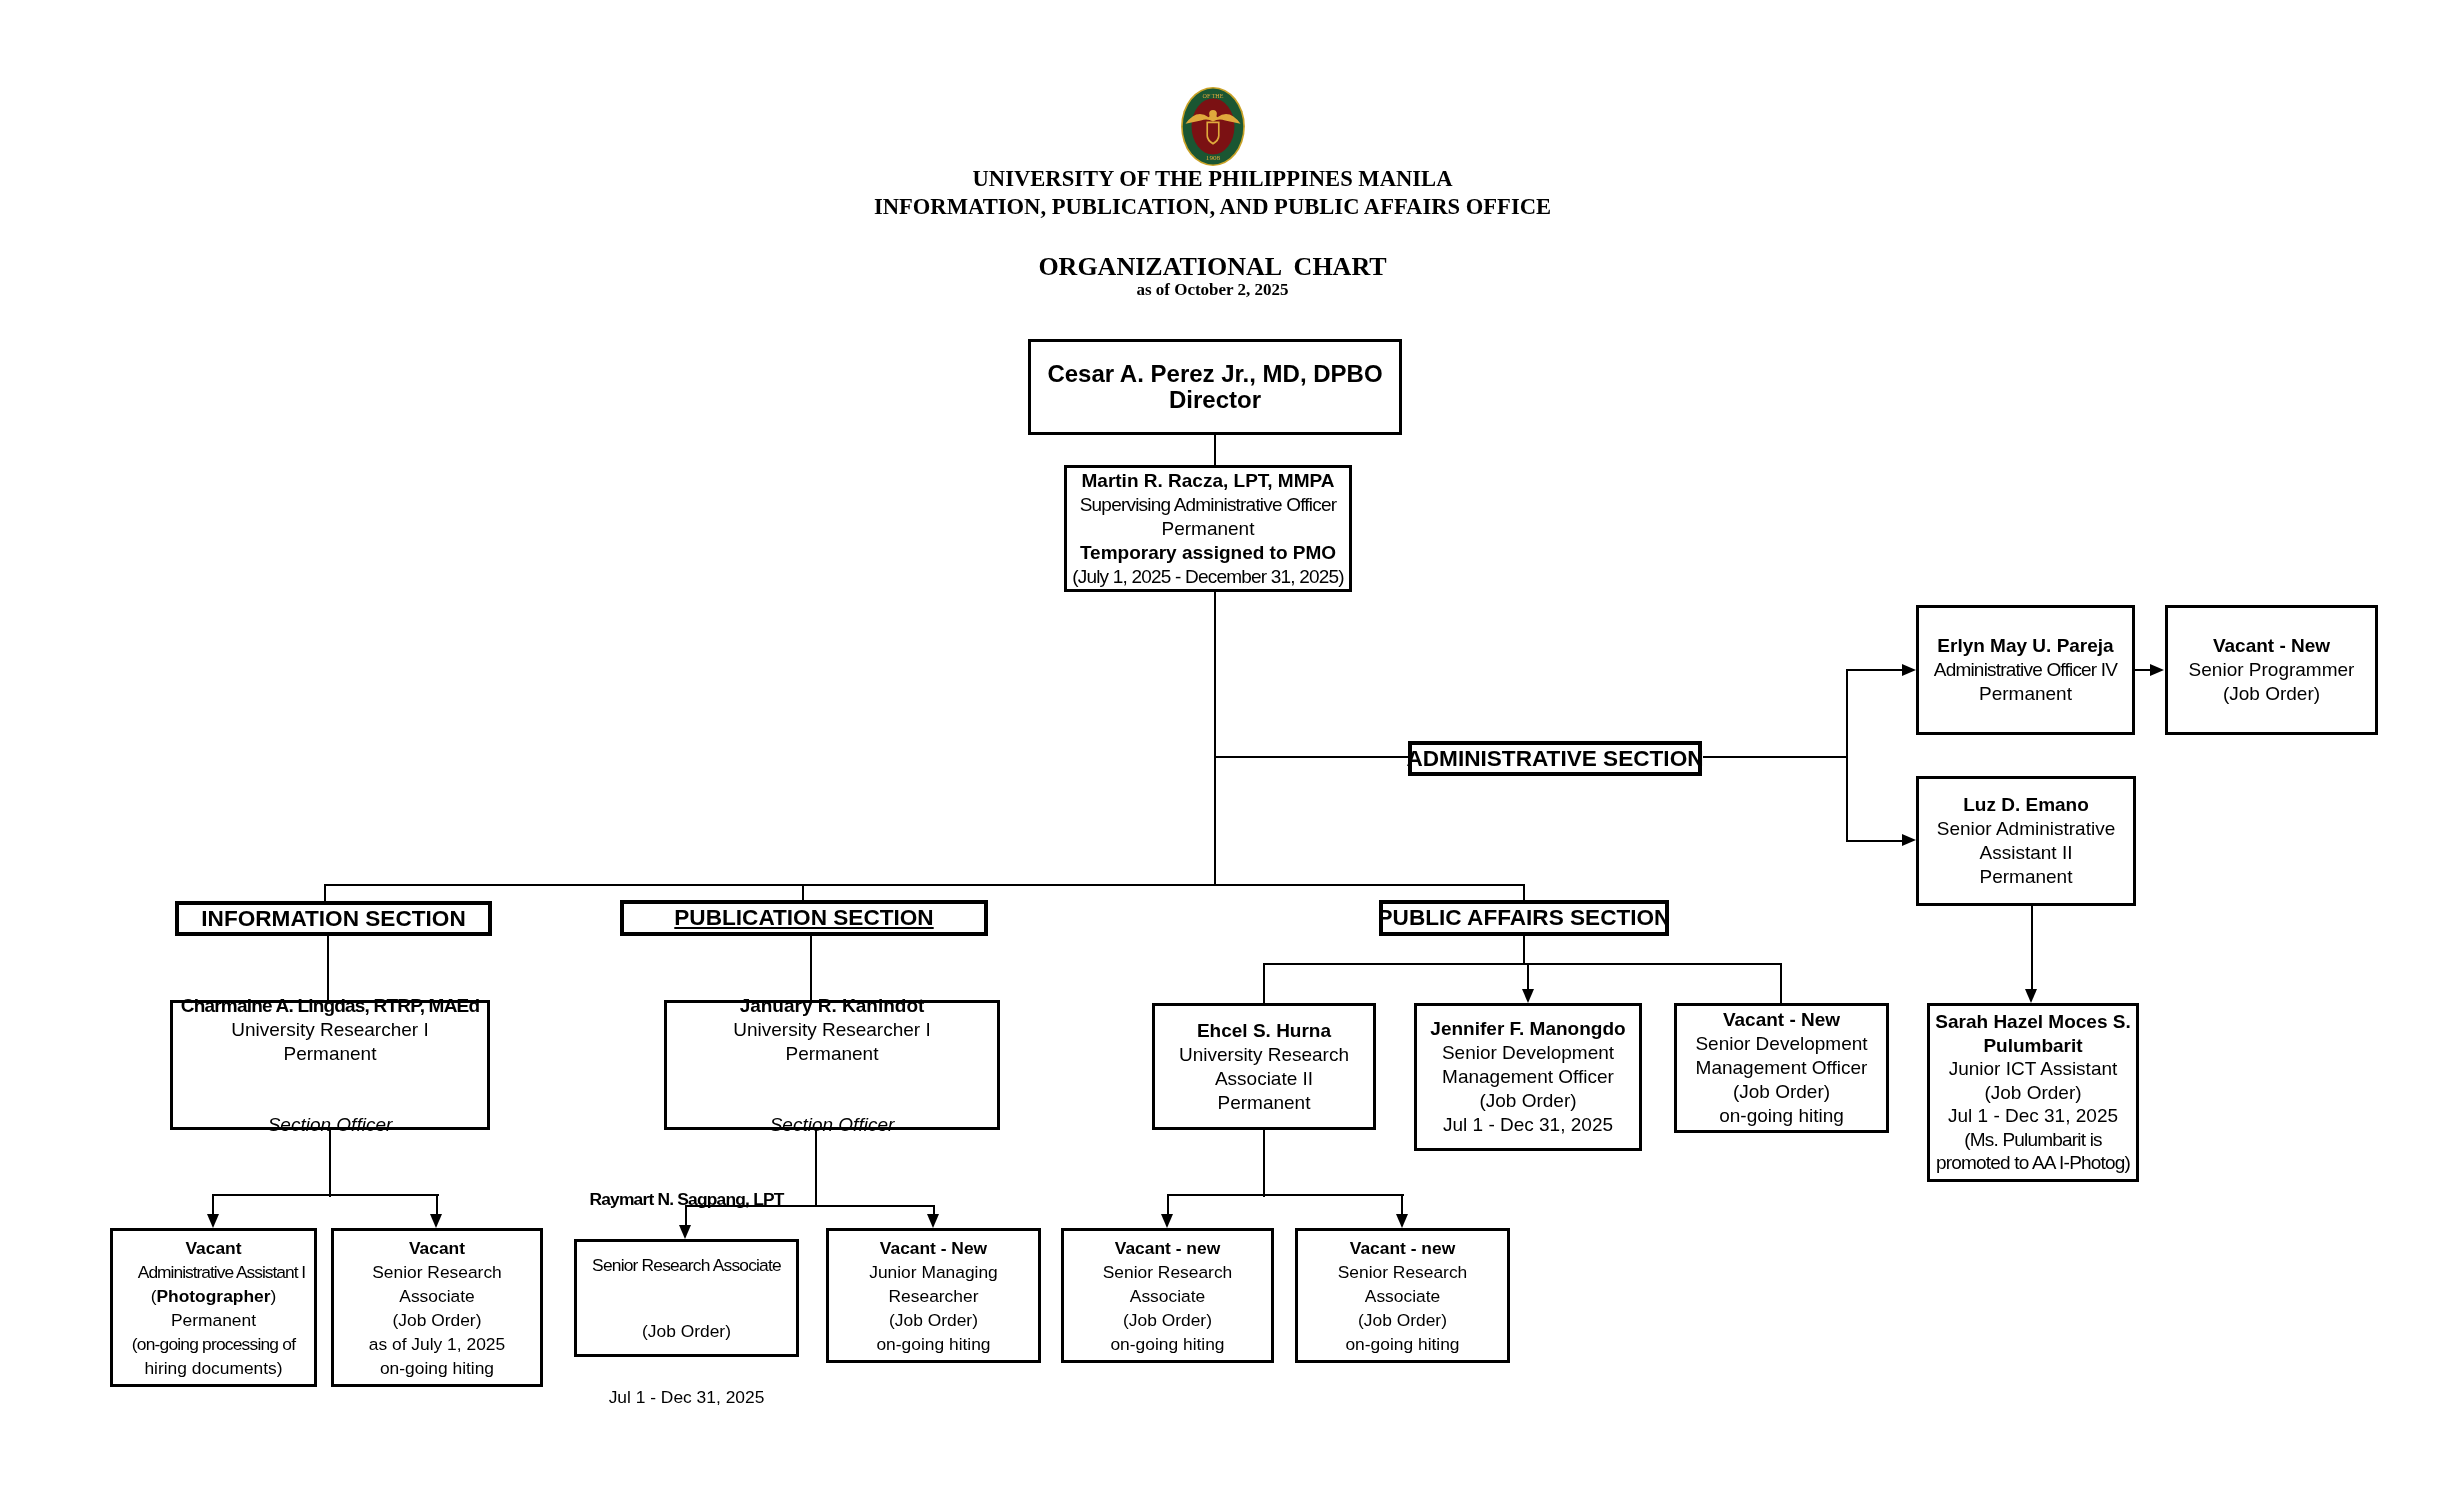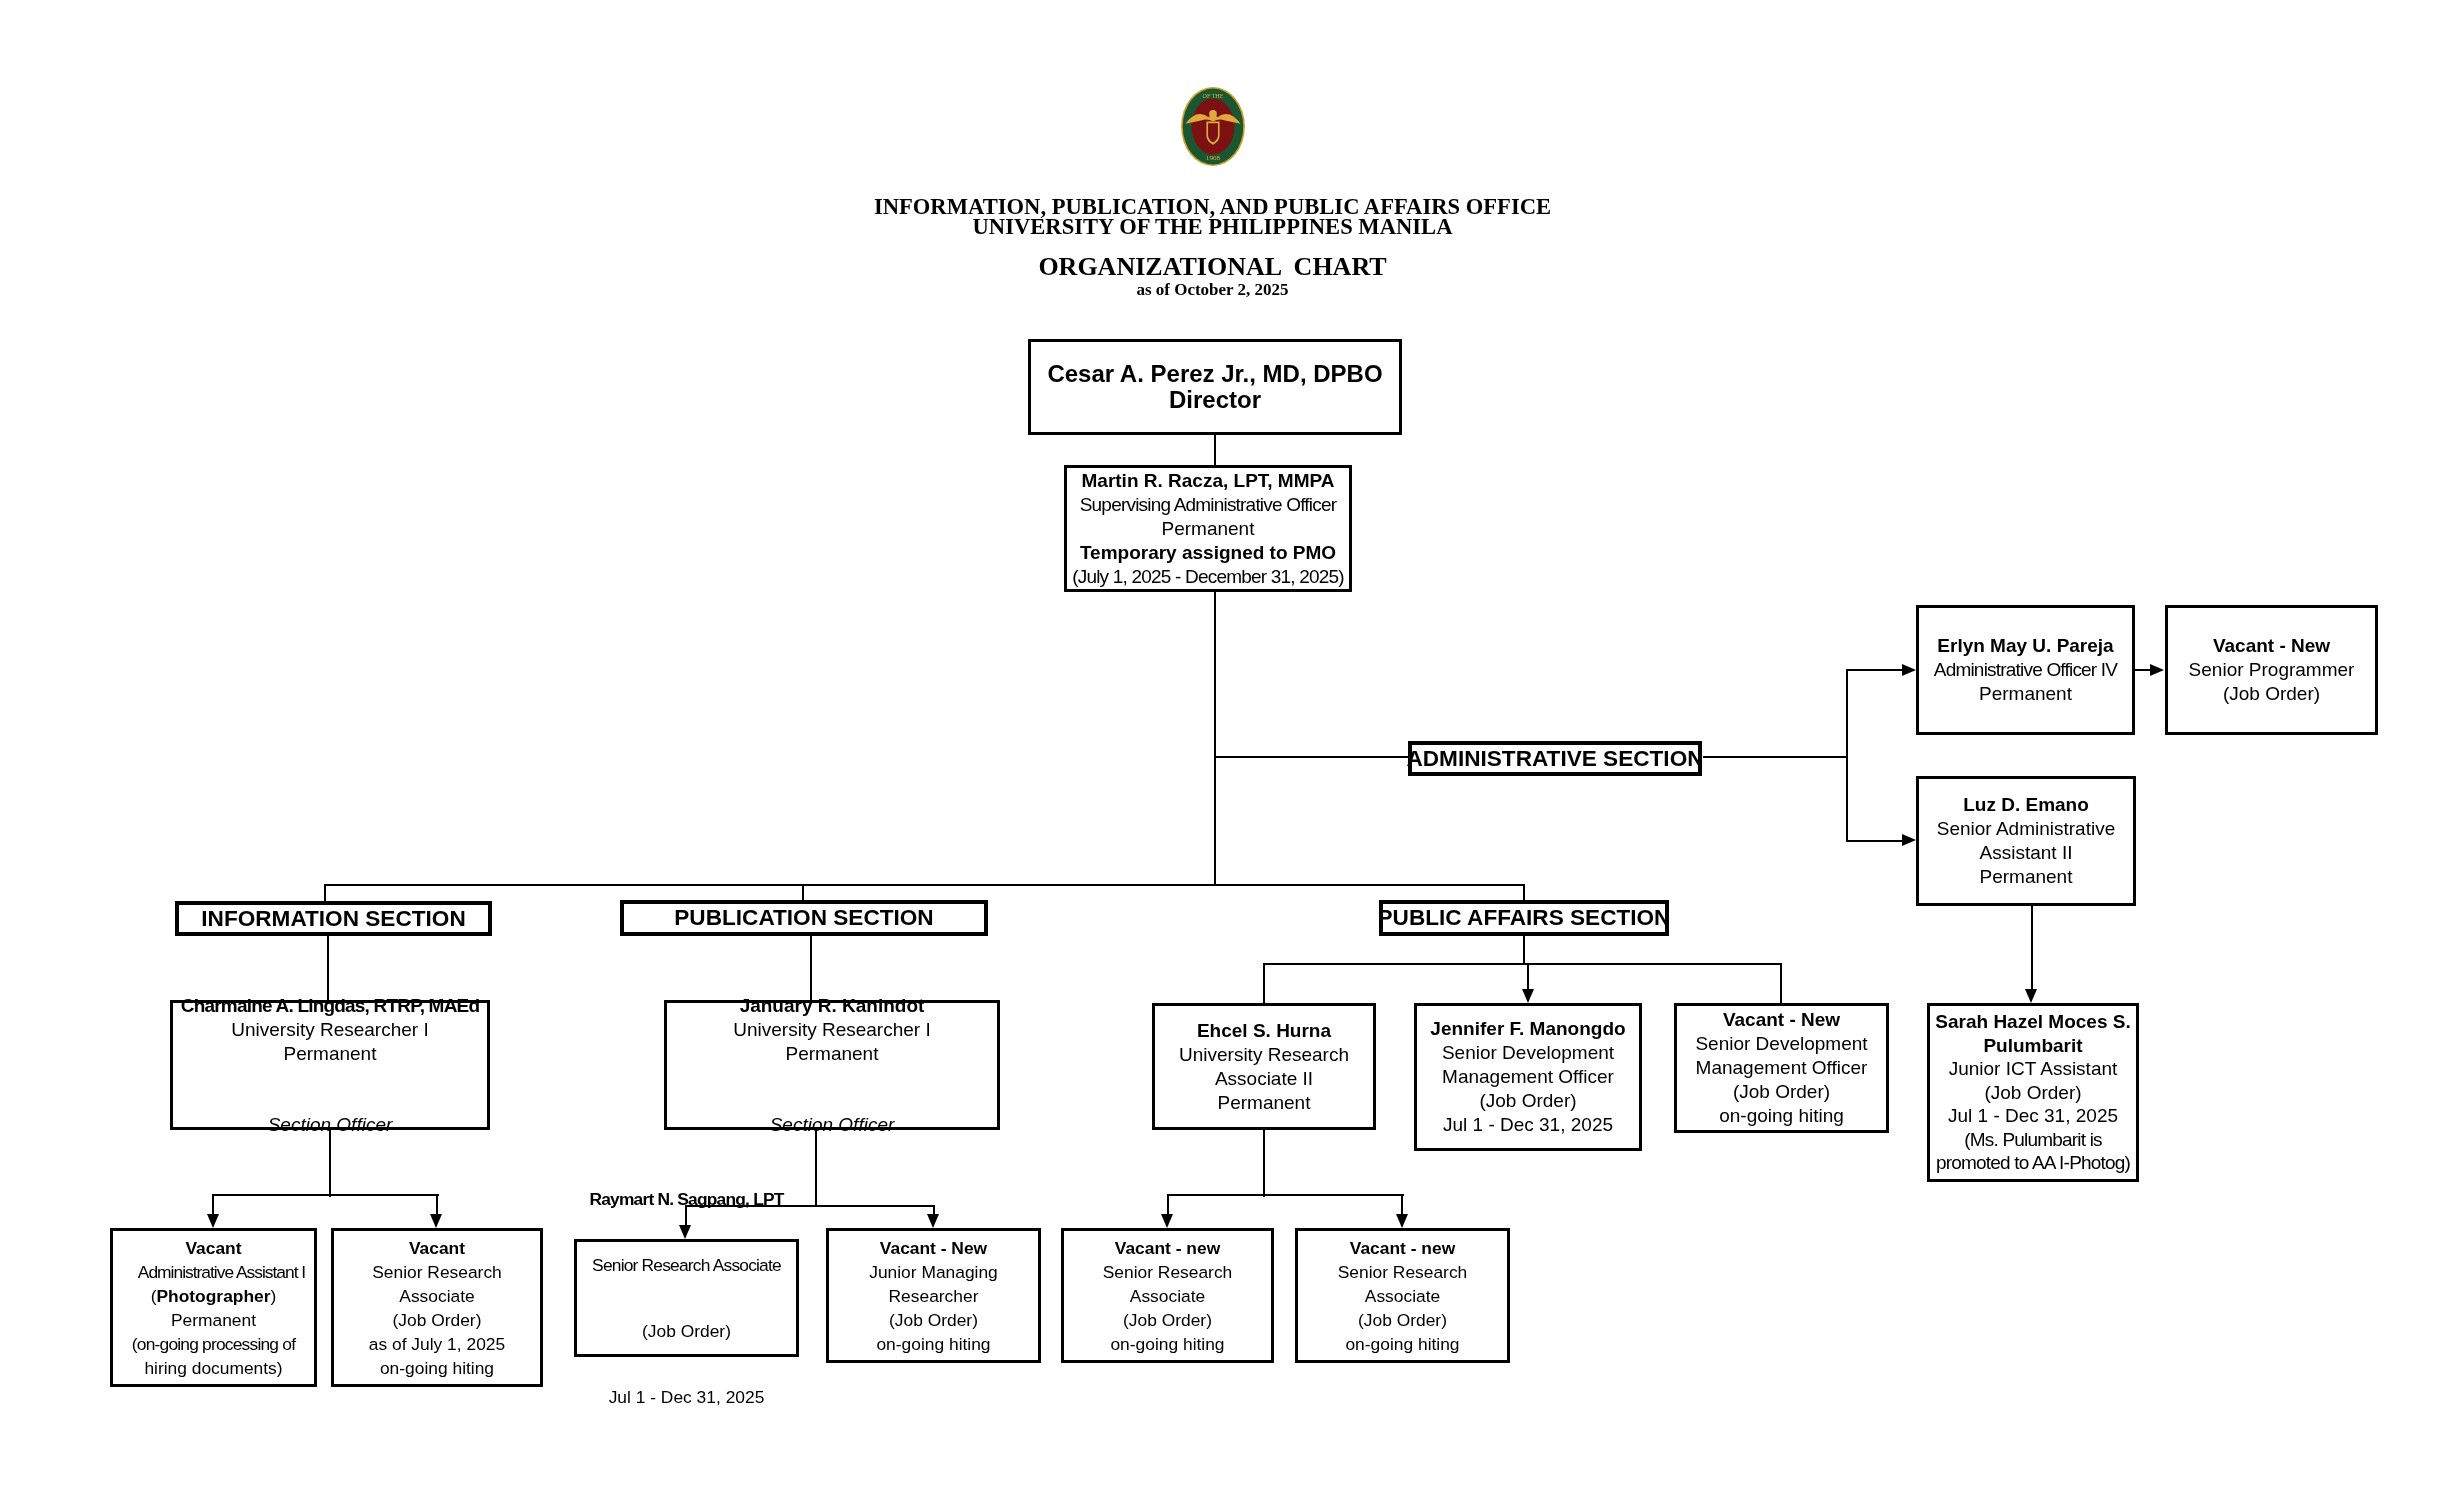--- a/index.html
+++ b/index.html
@@ -41,21 +41,21 @@
     <ellipse cx="60" cy="75" rx="55" ry="69" fill="#1A5632"></ellipse>
     <ellipse cx="60" cy="75" rx="39" ry="51" fill="#7B1113"></ellipse>
     <path d="M10,70 Q30,42 52,58 L60,50 L68,58 Q90,42 110,70 L82,64 Q70,60 60,66 Q50,60 38,64 Z" fill="#E0A93C"></path>
     <circle cx="60" cy="52" r="7" fill="#E0A93C"></circle>
     <path d="M48,66 L72,66 L72,92 Q72,102 60,108 Q48,102 48,92 Z" fill="#E0A93C"></path>
     <path d="M51,69 L69,69 L69,91 Q69,99 60,104 Q51,99 51,91 Z" fill="#7B1113"></path>
     <text x="60" y="24" font-size="11" text-anchor="middle" font-family="Liberation Serif, serif" fill="#E0A93C">OF THE</text>
     <text x="60" y="136" font-size="13" text-anchor="middle" font-family="Liberation Serif, serif" fill="#E0A93C">1908</text>
   </svg>
 
-  <div class="hdr" style="top:166px;font-size:22.6px;margin-top:48px;">UNIVERSITY OF THE PHILIPPINES MANILA</div>
+  <div class="hdr" style="top:166px;font-size:22.6px;">UNIVERSITY OF THE PHILIPPINES MANILA</div>
   <div class="hdr" style="top:194px;font-size:22.6px;">INFORMATION, PUBLICATION, AND PUBLIC AFFAIRS OFFICE</div>
   <div class="hdr" style="top:252px;font-size:26px;">ORGANIZATIONAL  CHART</div>
   <div class="hdr" style="top:280px;font-size:17px;">as of October 2, 2025</div>
 
   <div class="v" style="left:1214px;top:434px;height:32px;"></div>
   <div class="v" style="left:1214px;top:591px;height:295px;"></div>
   <div class="h" style="left:1214px;top:756px;width:194px;"></div>
   <div class="h" style="left:1703px;top:756px;width:145px;"></div>
   <div class="v" style="left:1846px;top:669px;height:173px;"></div>
   <div class="h" style="left:1847px;top:669px;width:55px;"></div>
@@ -98,21 +98,21 @@
   <div class="v" style="left:1167px;top:1195px;height:18.5px;"></div>
   <div class="ad" style="left:1161px;top:1214px;"></div>
   <div class="v" style="left:1401px;top:1195px;height:18.5px;"></div>
   <div class="ad" style="left:1396px;top:1214px;"></div>
 
   <div class="v" style="left:2031px;top:905px;height:84px;"></div>
   <div class="ad" style="left:2025px;top:989px;"></div>
 
   <div class="label" style="left:1408px;top:741px;width:294px;height:35px;">ADMINISTRATIVE SECTION</div>
   <div class="label" style="left:175px;top:901px;width:317px;height:35px;">INFORMATION SECTION</div>
-  <div class="label" style="left:620px;top:900px;width:368px;height:36px;">PUBLICATION SECTION</div>
+  <div class="label" style="left:620px;top:900px;width:368px;height:36px;text-decoration:underline;">PUBLICATION SECTION</div>
   <div class="label" style="left:1379px;top:900px;width:290px;height:36px;">PUBLIC AFFAIRS SECTION</div>
 
   <div class="box dir" style="left:1028px;top:339px;width:374px;height:96px;border-width:3.6px;">
     <div class="ln b">Cesar A. Perez Jr., MD, DPBO</div>
     <div class="ln b">Director</div>
   </div>
 
   <div class="box" style="left:1064px;top:465px;width:288px;height:127px;border-width:3.6px;">
     <div class="ln b">Martin R. Racza, LPT, MMPA</div>
     <div class="ln tight">Supervising Administrative Officer</div>

